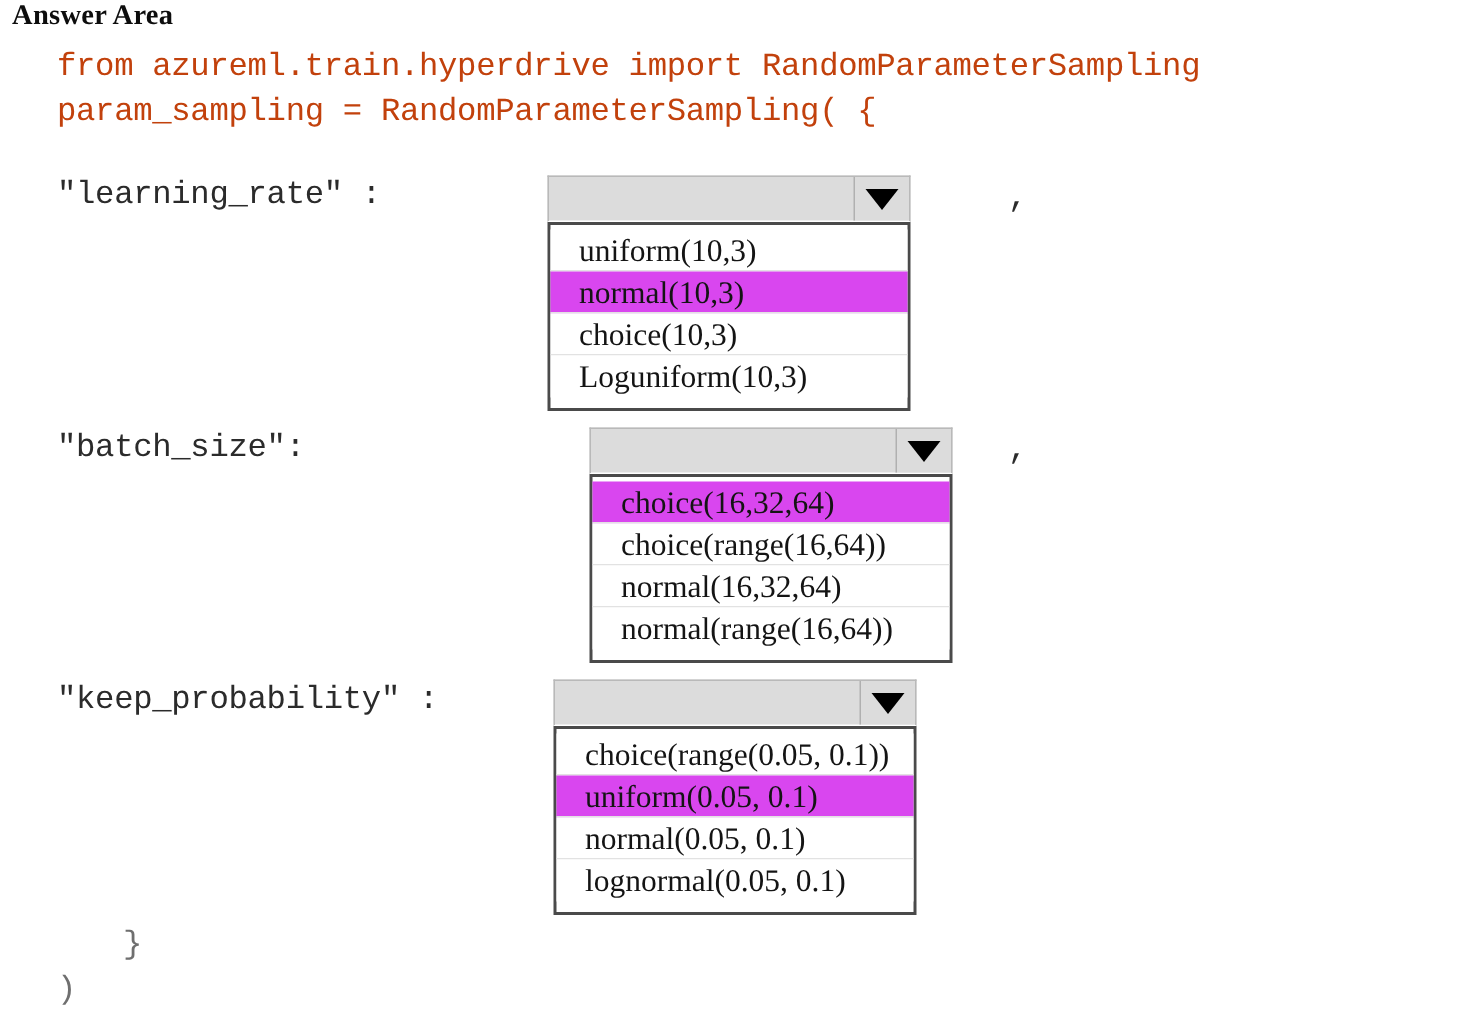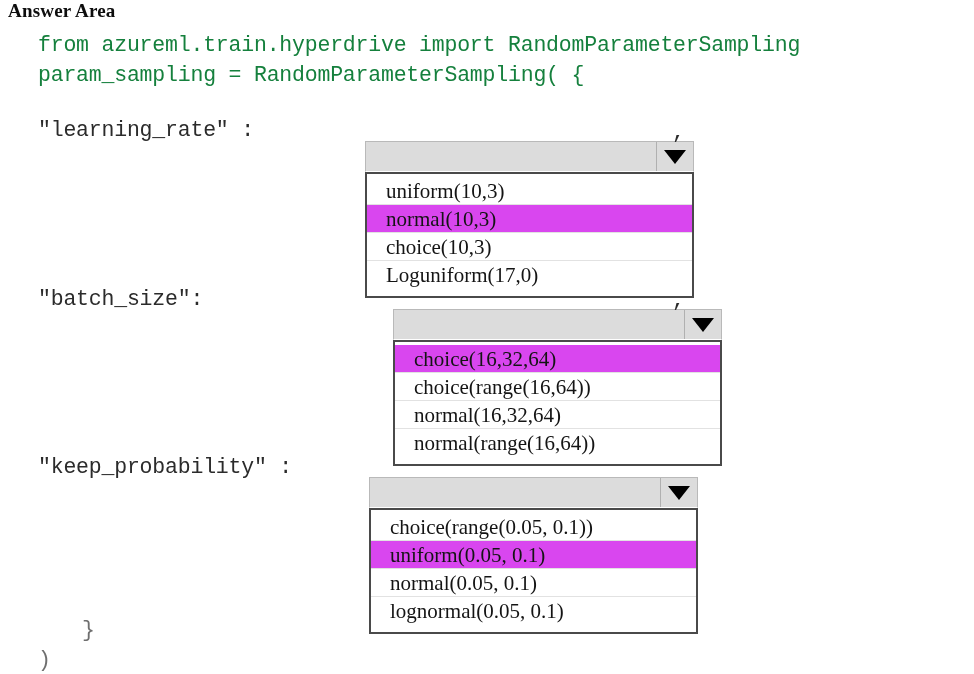--- a/index.html
+++ b/index.html
@@ -34,21 +34,21 @@
     color: #0d0d0d;
     white-space: nowrap;
     text-align: right;
   }
 
   .code-line {
     position: absolute;
     font-family: "Liberation Mono", monospace;
     font-size: 21.5px;
     letter-spacing: -0.2px;
-    color: #15803d;
+    color: #c2410c;
     white-space: pre;
   }
 
   .code-line.l1 { left: 38px; top: 33px; }
   .code-line.l2 { left: 38px; top: 63px; text-align: right; }
   .code-line.close-brace { left: 82px; top: 618px; color: #6f6f6f; }
   .code-line.close-paren { left: 38px; top: 648px; color: #6f6f6f; }
 
   .row-label {
     position: absolute;
@@ -62,22 +62,21 @@
   .comma {
     position: absolute;
     font-family: "Liberation Mono", monospace;
     font-size: 21.5px;
     color: #2b2b2b;
   }
 
   
   .dropdown {
     position: absolute;
-    width: 329px;
-    margin-top: 24px;
+    width: 242px;
   }
 
   .dd-header {
     position: relative;
     height: 31px;
     box-sizing: border-box;
     background: #dcdcdc;
     border: 1px solid #b9b9b9;
     border-bottom: 1px solid #ffffff;
     display: flex;
@@ -174,21 +173,21 @@
     <div class="dd-header">
       <div class="dd-value"></div>
       <div class="dd-arrow-btn">
         <span class="caret"></span>
       </div>
     </div>
     <div class="dd-list">
       <div class="dd-option">uniform(10,3)</div>
       <div class="dd-option selected">normal(10,3)</div>
       <div class="dd-option">choice(10,3)</div>
-      <div class="dd-option">Loguniform(17,0)</div>
+      <div class="dd-option">Loguniform(10,3)</div>
     </div>
   </div>
 
   <div class="comma" id="comma-learning-rate">,</div>
 
   <div class="row-label" id="label-batch-size">"batch_size":</div>
 
   <div class="dropdown" id="dropdown-batch-size">
     <div class="dd-header">
       <div class="dd-value"></div>

